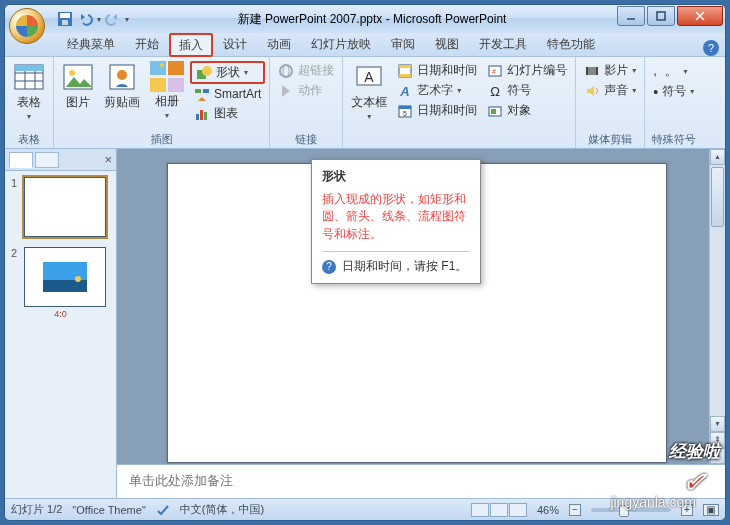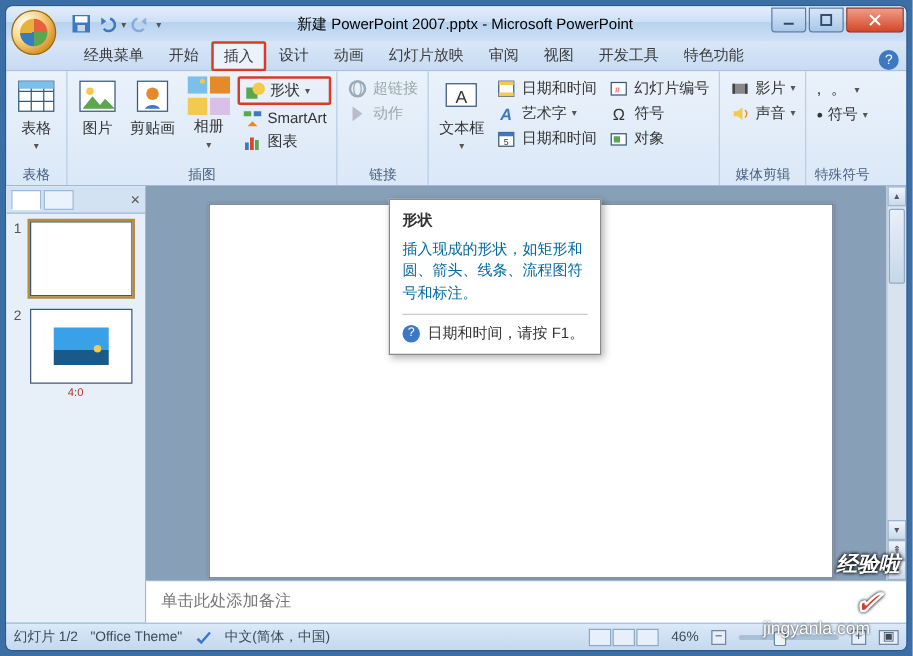--- a/index.html
+++ b/index.html
@@ -61,21 +61,21 @@
   .thumb .cap { font-size:9px; color:#b03a2a; text-align:center; margin-top:2px;}
 
   .main-area { flex:1; display:flex; flex-direction:column; position:relative;}
   .slide-canvas { flex:1; background:#889fb8; overflow:auto; padding:14px 18px 10px 50px;}
   .slide { background:#fff; border:1px solid #5a6a7a; width:500px; height:300px; box-shadow: 0 0 3px rgba(0,0,0,.25);}
   .notes { height:34px; background:#fff; border-top:1px solid #9fb9d8; font-size:13px; color:#777; padding:7px 12px;}
 
   
   .tooltip { position:absolute; left:194px; top:10px; width:170px; background:#fff; border:1px solid #8a8a8a; box-shadow:2px 2px 6px rgba(0,0,0,.3); padding:8px 10px; font-size:12px; color:#333; z-index:20;}
   .tooltip .tt-title { font-weight:bold; margin-bottom:6px;}
-  .tooltip .tt-body { color:#0369a1; line-height:1.45; margin-bottom:8px;}
+  .tooltip .tt-body { color:#ef4444; line-height:1.45; margin-bottom:8px;}
   .tooltip .tt-help { border-top:1px solid #ccc; padding-top:6px; display:flex; align-items:center; gap:6px;}
   .tooltip .tt-help .h-ico { width:14px; height:14px; border-radius:50%; background:#3d78c3; color:#fff; font-size:10px; text-align:center; line-height:14px;}
 
   .statusbar { height:22px; background: linear-gradient(#dce9f8,#c3d8ef); border-top:1px solid #9fb9d8; font-size:11px; color:#3a4a5a; display:flex; align-items:center; padding:0 6px; gap:10px;}
   .statusbar .sep { flex:1;}
   .view-btns { display:flex; gap:1px;}
   .vb { width:18px; height:14px; background:#e7f0fa; border:1px solid #8aa8c8;}
   .zoom-slider { width:80px; height:4px; background:#a8c0d8; position:relative; border-radius:2px;}
   .zoom-slider::after { content:""; position:absolute; left:35%; top:-3px; width:8px; height:10px; background:#f0f4f9; border:1px solid #6a88a8; border-radius:2px;}
   .zb { width:12px; height:12px; border:1px solid #6a88a8; background:#e7f0fa; text-align:center; line-height:10px; font-size:10px;}

